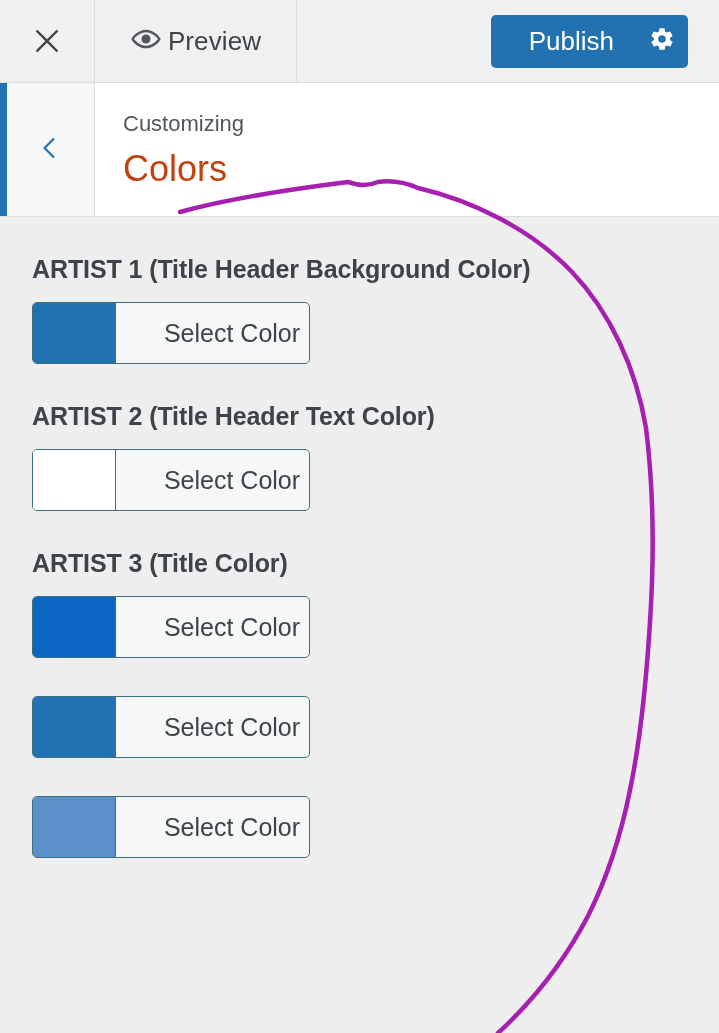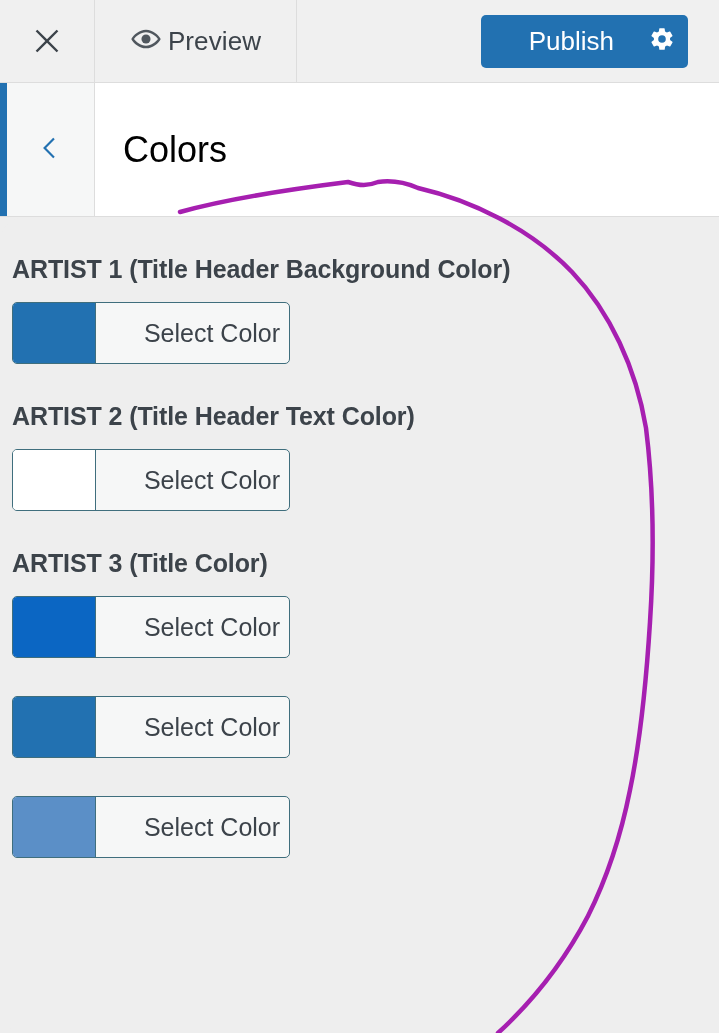--- a/index.html
+++ b/index.html
@@ -67,21 +67,21 @@
     display: flex;
     align-items: center;
     padding-right: 31px;
   }
   .publish-group {
     display: flex;
     align-items: center;
     background: #2271b1;
     border-radius: 5px;
     height: 53px;
-    padding: 0 0 0 18px;
+    padding: 0 0 0 8px;
   }
   .publish-btn {
     display: flex;
     align-items: center;
     justify-content: center;
     padding: 0 22px 0 30px;
     height: 53px;
     color: #ffffff;
     font-size: 26px;
     white-space: nowrap;
@@ -128,33 +128,33 @@
     justify-content: center;
   }
   .customizing-label {
     font-size: 22px;
     color: #50575e;
     line-height: 1.1;
     margin-bottom: 14px;
   }
   .panel-title {
     font-size: 36px;
-    color: #000000;
+    color: #c2410c;
     line-height: 1.05;
     font-weight: 400;
   }
 
   
   .controls {
     position: absolute;
     left: 0; top: 217px;
     width: 719px;
     bottom: 0;
     background: #eeeeee;
-    padding: 38px 0 0 12px;
+    padding: 38px 0 0 32px;
     box-sizing: border-box;
     border-radius: 26px;
   }
   .control {
     margin-bottom: 35px;
   }
   .control-label {
     font-size: 25px;
     color: #3c434a;
     font-weight: bold;
@@ -240,20 +240,21 @@
   <div class="section-header">
     <div class="accent-bar"></div>
     <div class="back-btn">
       <span>
         <svg width="28" height="28" viewBox="0 0 24 24" aria-hidden="true">
           <path d="M15.2 4.6 13.9 3.3 5.2 12l8.7 8.7 1.3-1.3L7.8 12z" fill="#2271b1"></path>
         </svg>
       </span>
     </div>
     <div class="header-text">
+      <div class="customizing-label">Customizing</div>
       <div class="panel-title">Colors</div>
     </div>
   </div>
 
   <div class="controls">
 
     <div class="control">
       <div class="control-label">ARTIST 1 (Title Header Background Color)</div>
       <div class="color-picker">
         <div class="swatch" style="background:#2271b1"></div>

